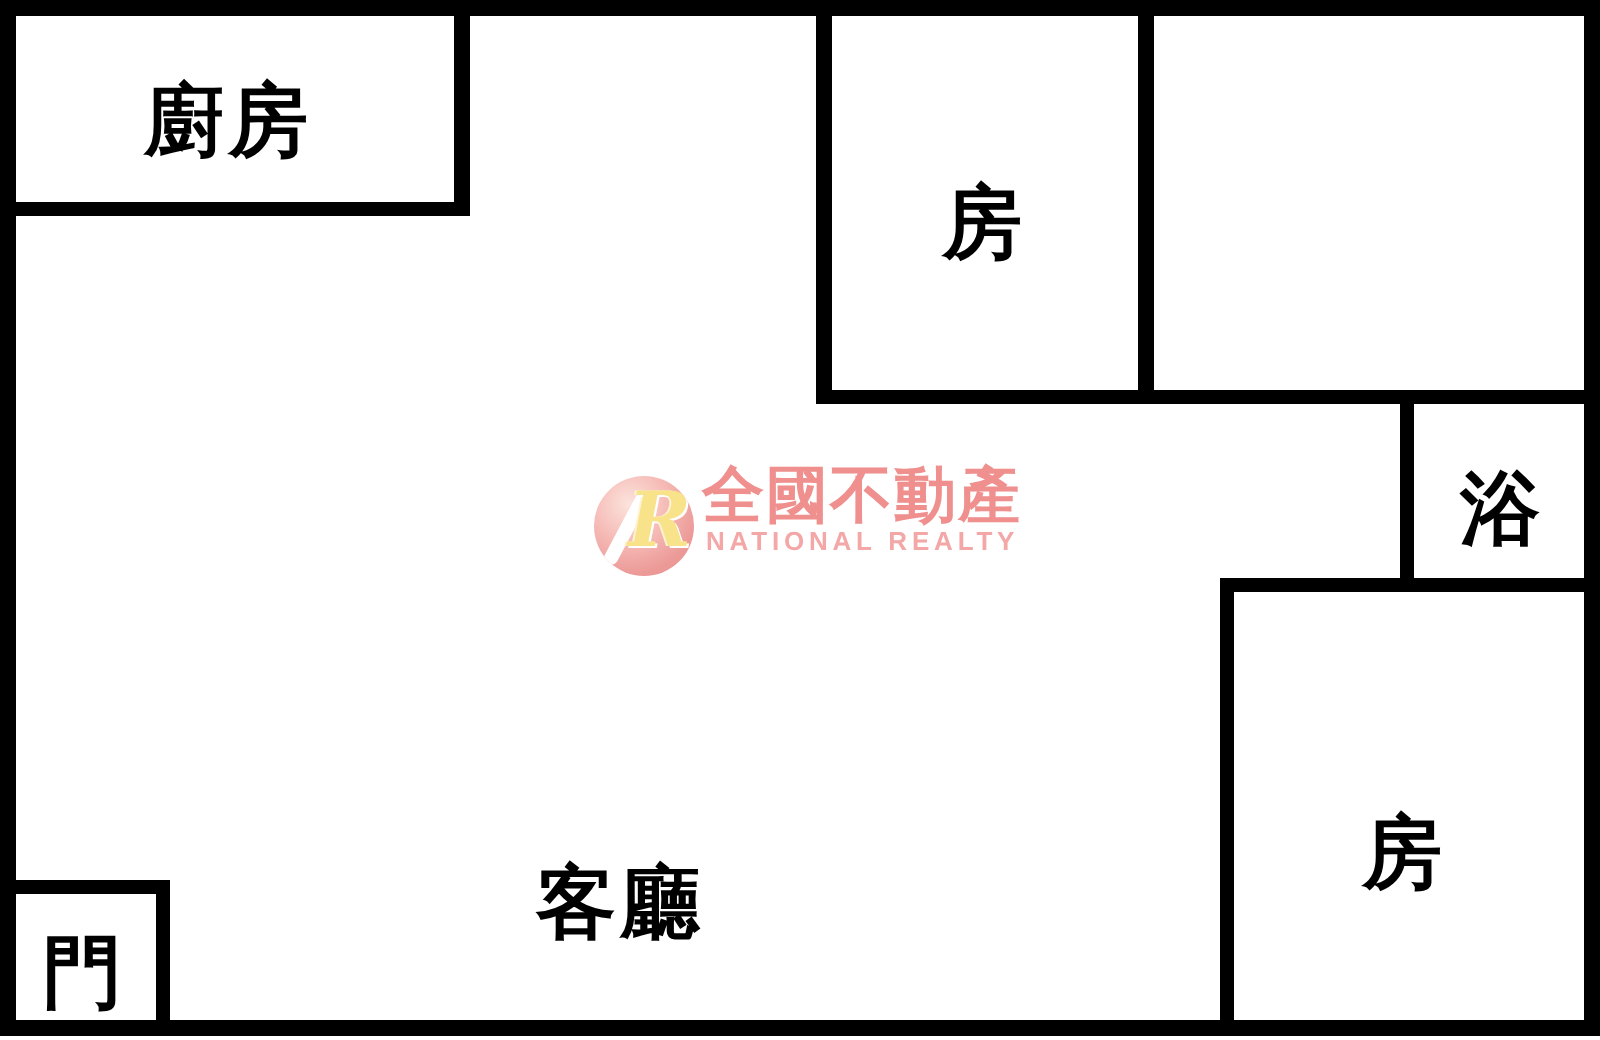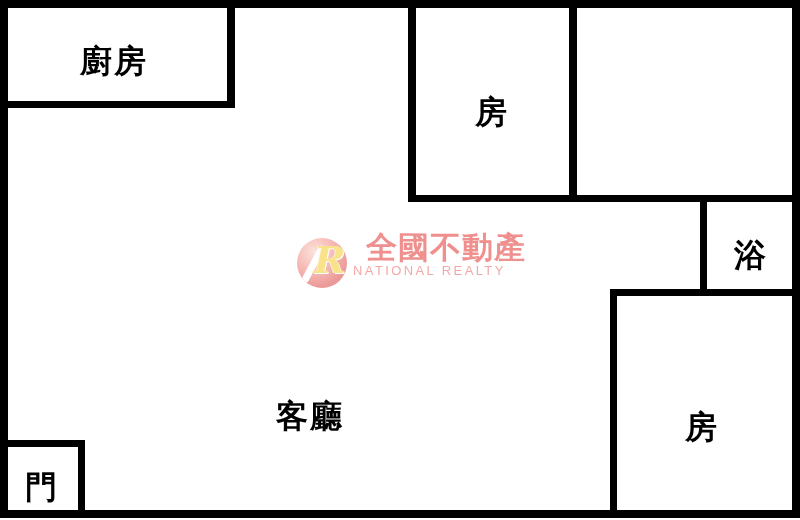--- a/index.html
+++ b/index.html
@@ -17,21 +17,21 @@
   }
   .wall {
     position: absolute;
     background: #000000;
   }
   .room-label {
     position: absolute;
     transform: translate(-50%, -50%);
     font-family: "DejaVu Serif", "Liberation Serif", serif;
     font-weight: 900;
-    font-size: 32px;
+    font-size: 40px;
     line-height: 1;
     color: #000000;
     white-space: nowrap;
     letter-spacing: 2px;
   }
   
   .logo {
     position: absolute;
     left: 296px;
     top: 231px;
@@ -74,28 +74,27 @@
     position: absolute;
     left: 55px;
     top: 1px;
     font-family: "Liberation Sans", sans-serif;
     font-weight: bold;
     font-size: 31px;
     line-height: 1;
     color: #ef908f;
     letter-spacing: 1px;
     white-space: nowrap;
-    margin-left: 15px;
   }
   .logo-sub {
     position: absolute;
     left: 57px;
     top: 33px;
     font-family: "Liberation Sans", sans-serif;
-    font-weight: normal;
+    font-weight: bold;
     font-size: 13px;
     line-height: 1;
     color: #f3a8a7;
     letter-spacing: 2.4px;
     white-space: nowrap;
   }
 </style>
 </head>
 <body>
 
@@ -118,21 +117,21 @@
   <div class="wall" style="left:610px; top:289px; width:190px; height:7px;"></div>
   <div class="wall" style="left:610px; top:289px; width:7px; height:229px;"></div>
 
   <div class="wall" style="left:0; top:440px; width:85px; height:7px;"></div>
   <div class="wall" style="left:78px; top:440px; width:7px; height:78px;"></div>
 
   <div class="room-label" style="left:114px; top:61px;">廚房</div>
   <div class="room-label" style="left:492px; top:112px;">房</div>
   <div class="room-label" style="left:751px; top:255px;">浴</div>
   <div class="room-label" style="left:702px; top:427px;">房</div>
-  <div class="room-label" style="left:310px; top:416px;">客廳</div>
+  <div class="room-label" style="left:310px; top:452px;">客廳</div>
   <div class="room-label" style="left:42px; top:487px;">門</div>
 
   <div class="logo">
     <div class="logo-circle">
       <div class="logo-slash"></div>
       <span class="logo-r">R</span>
     </div>
     <div class="logo-brand">全國不動產</div>
     <div class="logo-sub">NATIONAL REALTY</div>
   </div>

